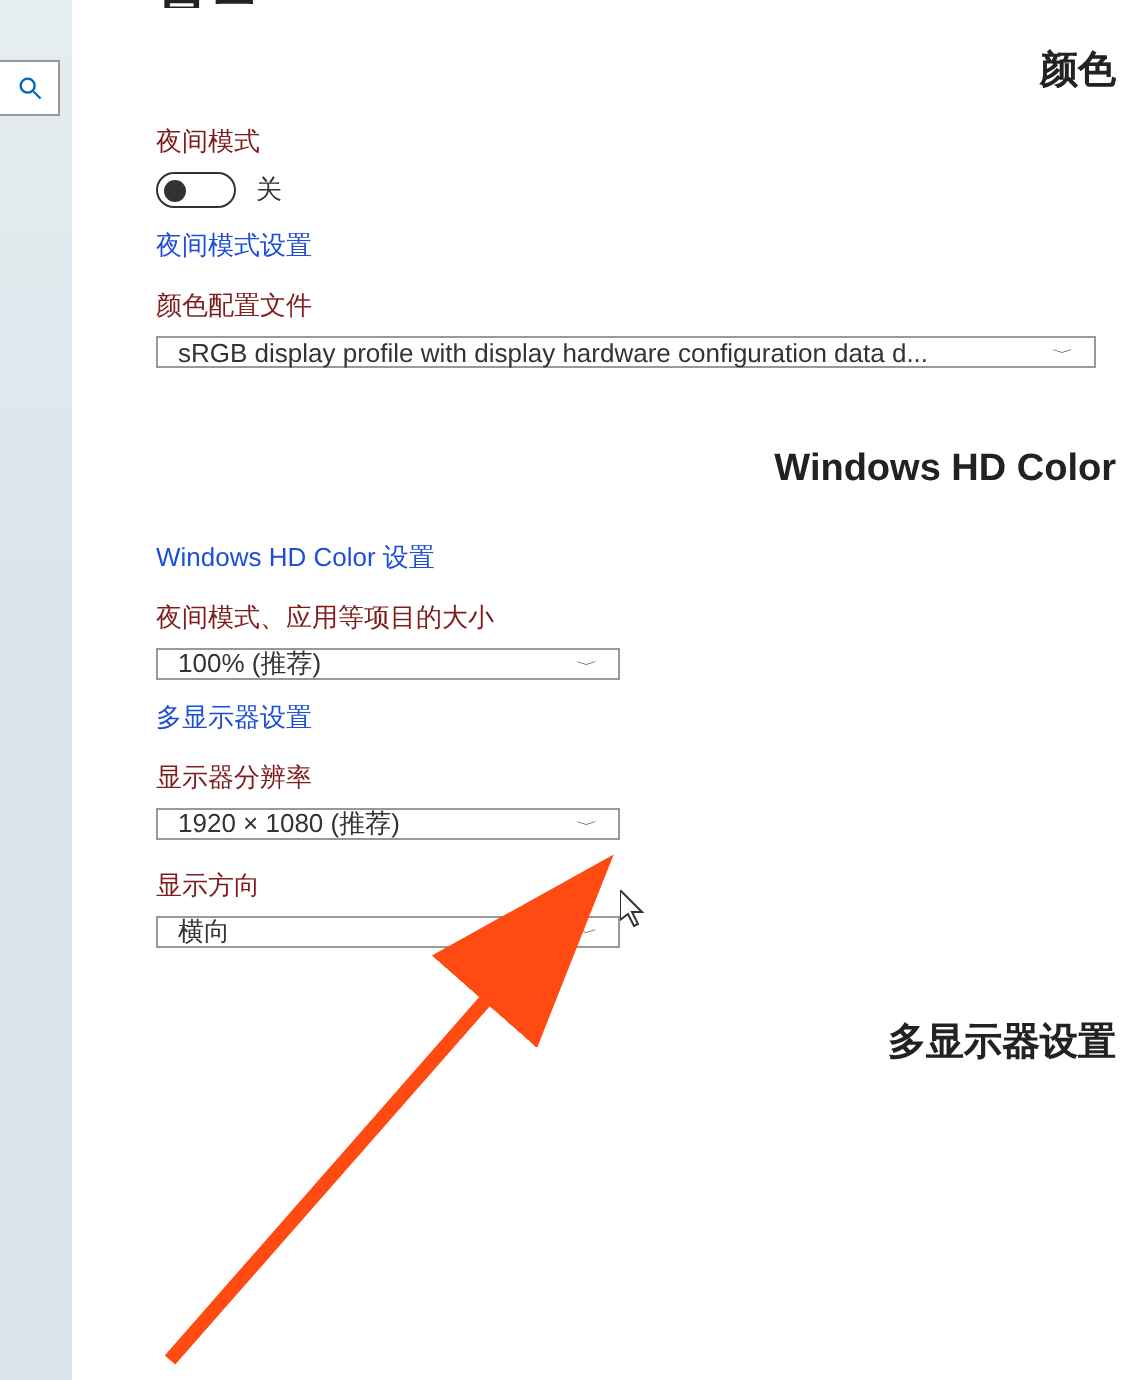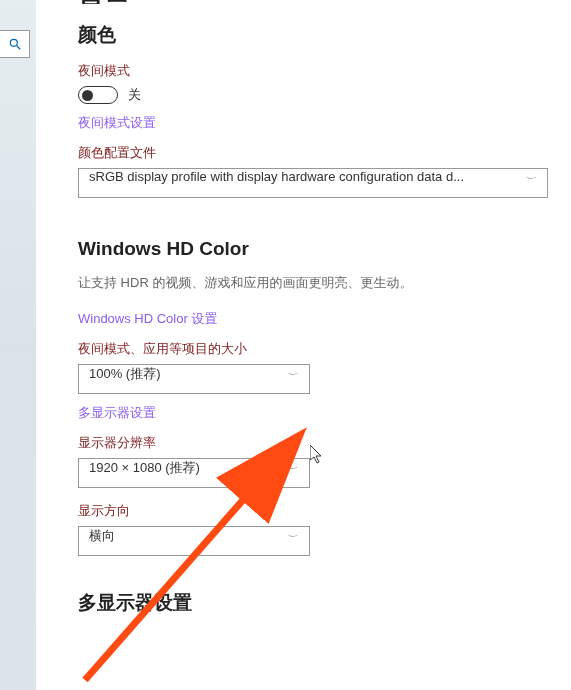--- a/index.html
+++ b/index.html
@@ -43,36 +43,37 @@
     margin-top: -6px;
     overflow: hidden;
     height: 10px;
   }
   .section-title {
     font-size: 19px;
     font-weight: 600;
     color: #222;
     margin-top: 26px;
     margin-bottom: 14px;
+    text-align: right;
   }
   .section-title.first { margin-top: 18px; }
   .label {
     font-size: 13px;
     color: #7f1d1d;
     margin-top: 12px;
     margin-bottom: 6px;
   }
   .sublabel {
     font-size: 13px;
     color: #666;
     margin-top: 8px;
     margin-bottom: 8px;
   }
   .link {
-    color: #8b5cf6;
+    color: #1d4ed8;
     font-size: 13px;
     margin-top: 10px;
     display: inline-block;
     cursor: pointer;
   }
   .toggle-row {
     display: flex;
     align-items: center;
     gap: 10px;
     margin-top: 4px;
@@ -89,22 +90,23 @@
     position: absolute;
     left: 3px; top: 2.5px;
     width: 11px; height: 11px;
     border-radius: 50%;
     background: #333;
   }
   .toggle-label { font-size: 13px; color: #333; }
   .dropdown {
     border: 1px solid #999;
     background: #fff;
-    height: 30px;
+    height: 16px;
     display: flex;
+    align-items: center;
     justify-content: space-between;
     padding: 0 10px;
     cursor: pointer;
     font-size: 13px;
     color: #333;
   }
   .dropdown.wide { width: 470px; }
   .dropdown.mid { width: 232px; }
   .dropdown .chev {
     font-size: 11px;
@@ -152,21 +154,20 @@
   </div>
   <a class="link">夜间模式设置</a>
 
   <div class="label" style="">颜色配置文件</div>
   <div class="dropdown wide">
     <span>sRGB display profile with display hardware configuration data d...</span>
     <span class="chev">﹀</span>
   </div>
 
   <div class="section-title" style="margin-top:40px">Windows HD Color</div>
-  <div class="sublabel">让支持 HDR 的视频、游戏和应用的画面更明亮、更生动。</div>
   <a class="link">Windows HD Color 设置</a>
 
 
   <div class="label">夜间模式、应用等项目的大小</div>
   <div class="dropdown mid">
     <span>100% (推荐)</span>
     <span class="chev">﹀</span>
   </div>
   <a class="link">多显示器设置</a>
 

